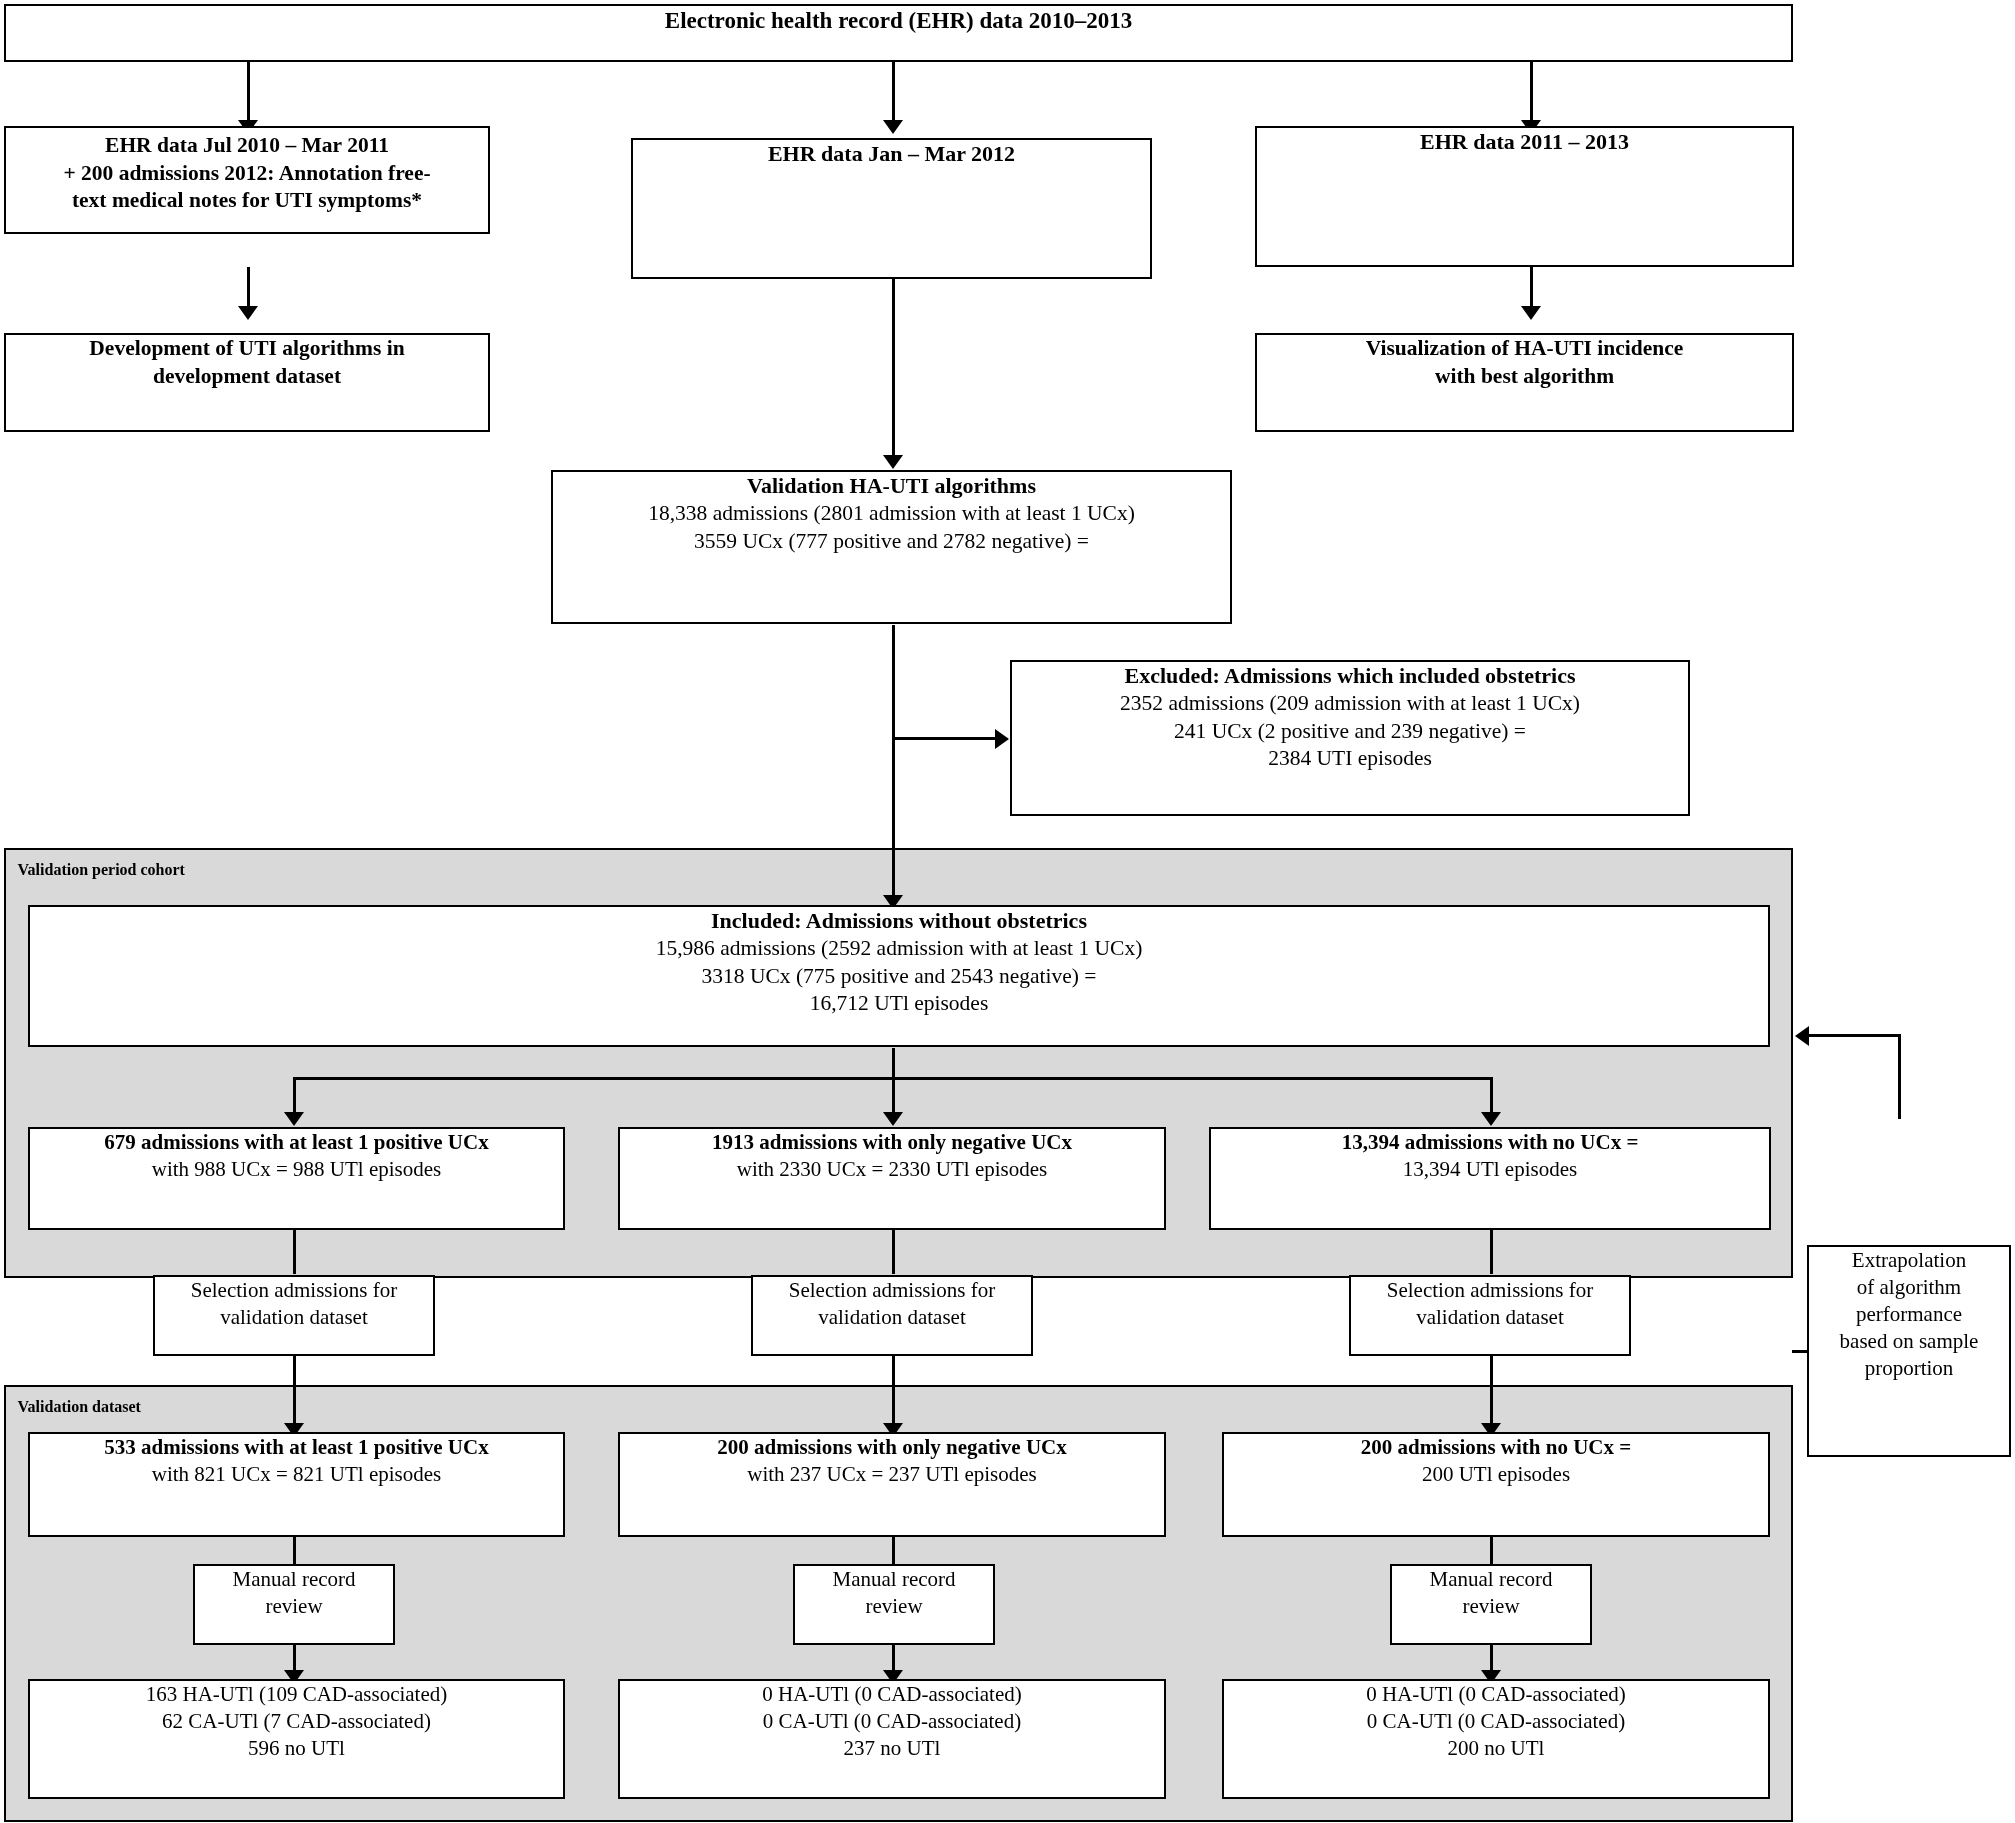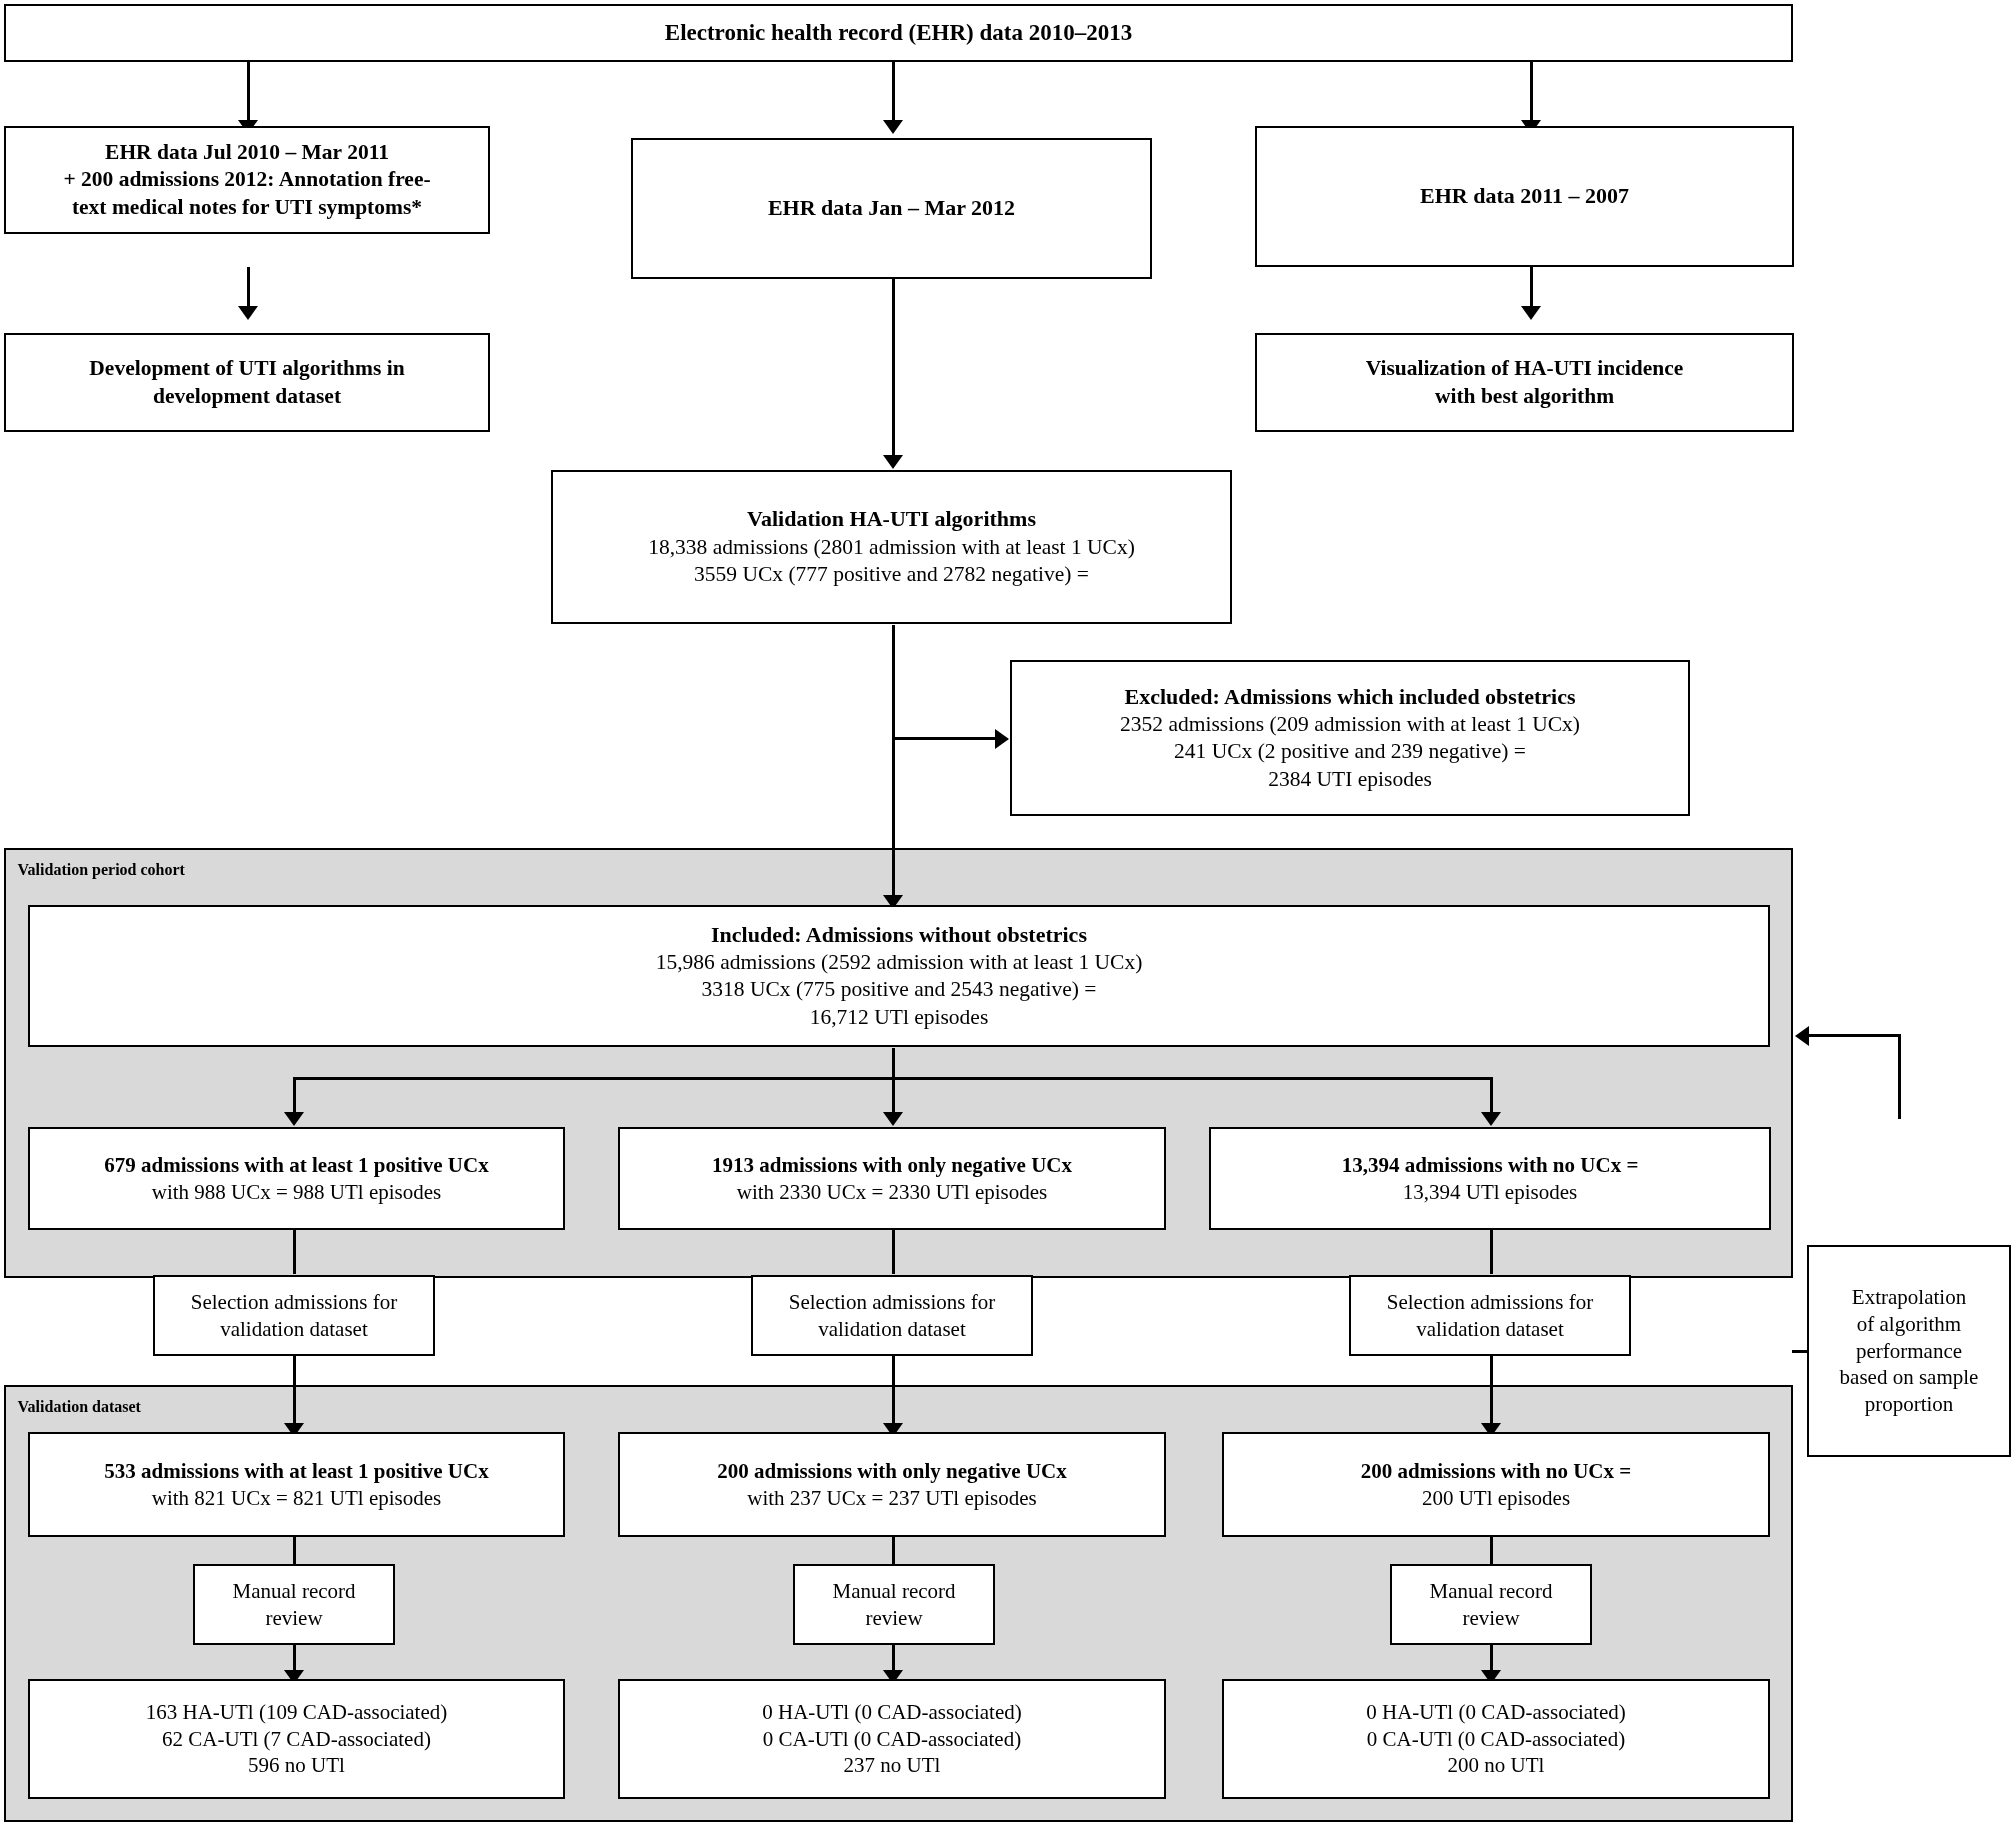--- a/index.html
+++ b/index.html
@@ -21,21 +21,21 @@
   }
   
   .box {
     position: absolute;
     box-sizing: border-box;
     border: 2.7px solid #000000;
     background: #ffffff;
     display: flex;
     flex-direction: column;
     align-items: center;
-    justify-content: center;
+    justify-content: flex-start;
     text-align: center;
     line-height: 1.28;
   }
   .box .ln { display: block; width: 100%; }
   .bold  { font-weight: bold; }
   .f34 { font-size: 23px; }
   .f33 { font-size: 22px; }
   .f32 { font-size: 21.5px; }
   .f31 { font-size: 21px; }
 
@@ -175,21 +175,21 @@
     <span class="ln bold f32">EHR data Jul 2010 – Mar 2011</span>
     <span class="ln bold f32">+ 200 admissions 2012: Annotation free-</span>
     <span class="ln bold f32">text medical notes for UTI symptoms*</span>
   </div>
 
   <div class="box" style="left:631px; top:126px; width:521px; height:141px;margin-top:12px;">
     <span class="ln bold f33">EHR data Jan – Mar 2012</span>
   </div>
 
   <div class="box" style="left:1255px; top:126px; width:539px; height:141px;">
-    <span class="ln bold f33">EHR data 2011 – 2007</span>
+    <span class="ln bold f33">EHR data 2011 – 2013</span>
   </div>
 
   <div class="box" style="left:4px; top:333px; width:486px; height:99px;">
     <span class="ln bold f32">Development of UTI algorithms in</span>
     <span class="ln bold f32">development dataset</span>
   </div>
 
   <div class="box" style="left:1255px; top:333px; width:539px; height:99px;">
     <span class="ln bold f32">Visualization of HA-UTI incidence</span>
     <span class="ln bold f32">with best algorithm</span>

